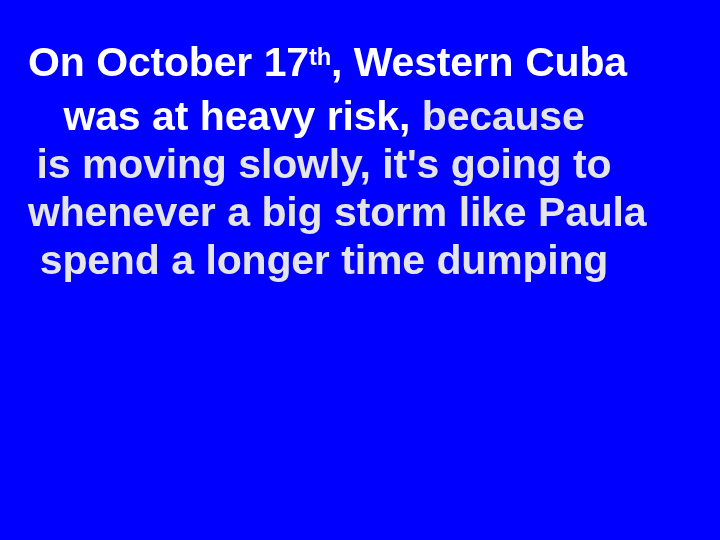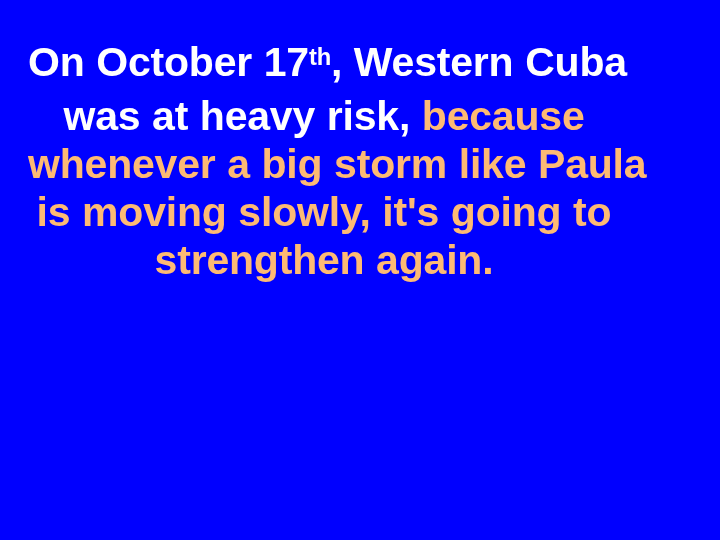--- a/index.html
+++ b/index.html
@@ -32,41 +32,41 @@
     font-size: 41px;
     line-height: 48px;
     letter-spacing: -0.2px;
     word-spacing: 0.5px;
   }
   .line {
     display: block;
     white-space: nowrap;
   }
   .seg-white { color: #ffffff; }
-  .seg-yellow { color: #fdba74; }
+  .seg-yellow { color: #e5e5e5; }
   .sup {
     font-size: 0.58em;
     vertical-align: baseline;
     position: relative;
     top: -0.46em;
     font-weight: bold;
   }
 </style>
 </head>
 <body>
 
 <div id="slide">
   <div id="text-block">
 
     <span class="line"><span class="seg-white">On October 17</span><span class="seg-white sup">th</span><span class="seg-white">, Western Cuba</span></span>
 
     <span class="line"><span class="seg-white">was at heavy risk, </span><span class="seg-yellow">because</span></span>
 
+    <span class="line"><span class="seg-yellow">is moving slowly, it's going to</span></span>
+
     <span class="line"><span class="seg-yellow">whenever a big storm like Paula</span></span>
 
-    <span class="line"><span class="seg-yellow">is moving slowly, it's going to</span></span>
+    <span class="line"><span class="seg-yellow">spend a longer time dumping</span></span>
 
 
-
-    <span class="line"><span class="seg-yellow">strengthen again.</span></span>
 
   </div>
 </div>
 
 </body></html>

